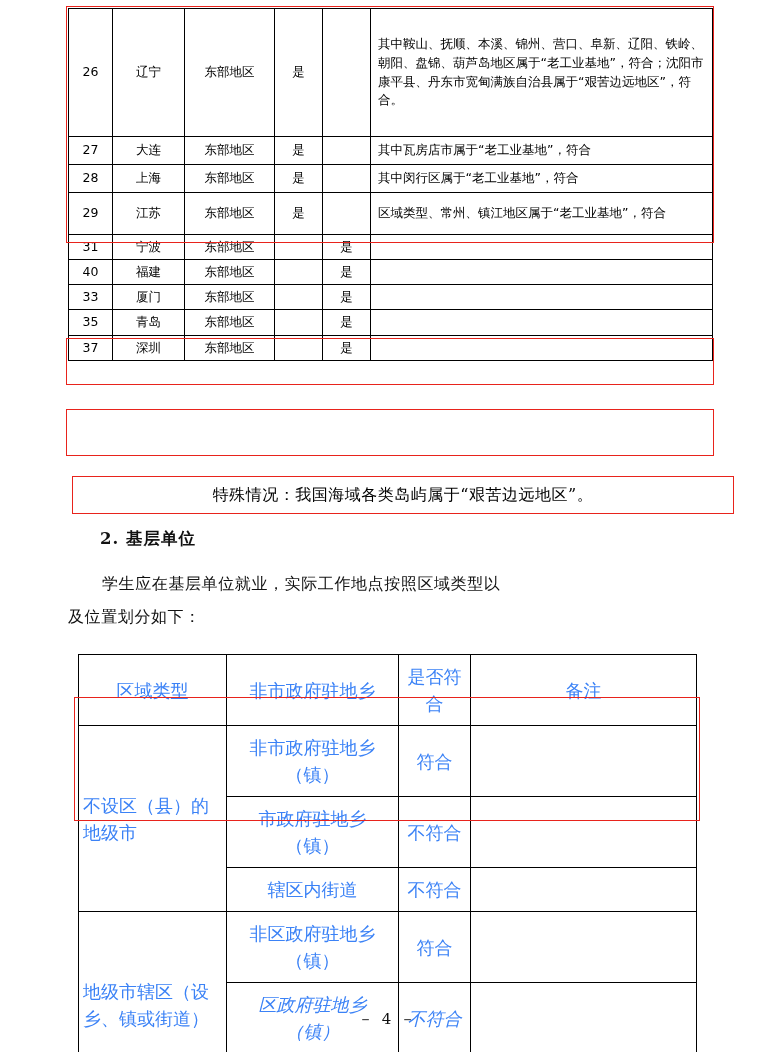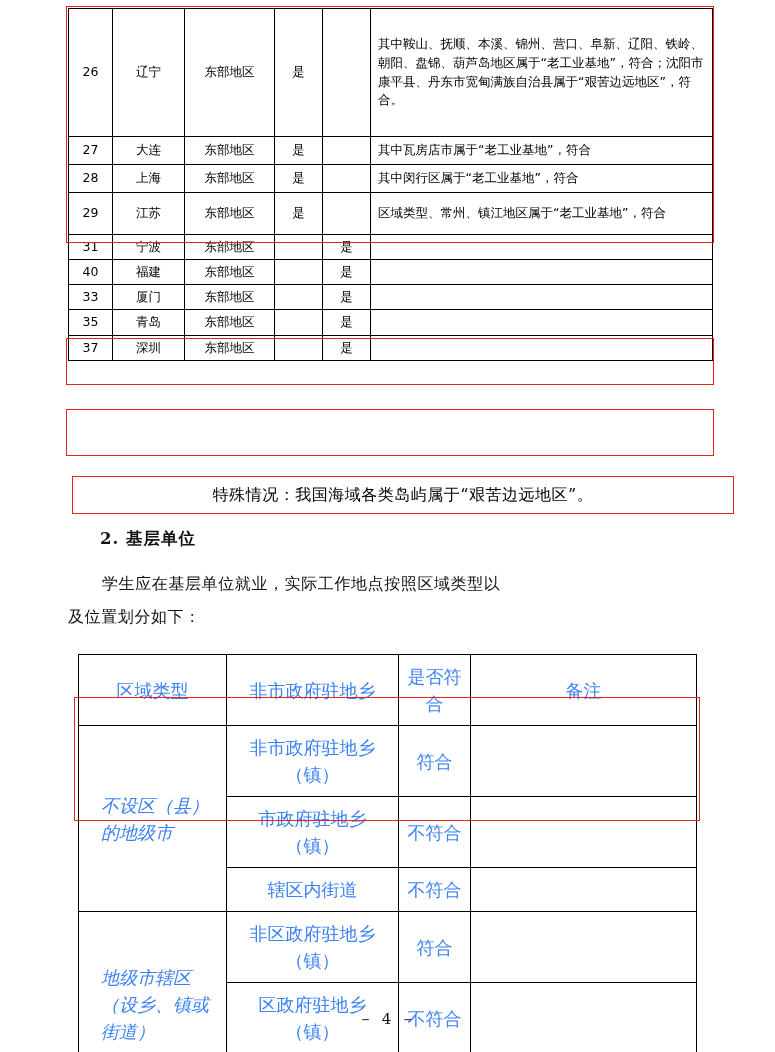--- a/index.html
+++ b/index.html
@@ -117,22 +117,21 @@
     font-size: 18px;
     line-height: 1.5;
     padding: 8px 6px;
     text-align: center;
     vertical-align: middle;
     color: #3b82f6;
     font-family: "DejaVu Sans", sans-serif;
   }
   .unit-table td.left {
     text-align: left;
-    padding-left: 22px;
-    font-style: italic;
+    padding-left: 4px;
   }
   .u-col1 { width: 148px; }
   .u-col2 { width: 172px; }
   .u-col3 { width: 72px; }
   .u-col4 { width: 226px; }
 
   
   .footer {
     position: absolute;
     left: 0;
@@ -280,21 +279,21 @@
         <td>不符合</td>
         <td></td>
       </tr>
 
       <tr style="height:41px;">
         <td class="left" rowspan="3">地级市辖区（设乡、镇或街道）</td>
         <td>非区政府驻地乡（镇）</td>
         <td>符合</td>
         <td></td>
       </tr>
-      <tr style="height:41px;">
+      <tr style="height:41px;font-style:italic;">
         <td>区政府驻地乡（镇）</td>
         <td>不符合</td>
         <td></td>
       </tr>
       <tr style="height:41px;">
         <td>辖区内街道</td>
         <td>不符合</td>
         <td></td>
       </tr>
     </tbody>

